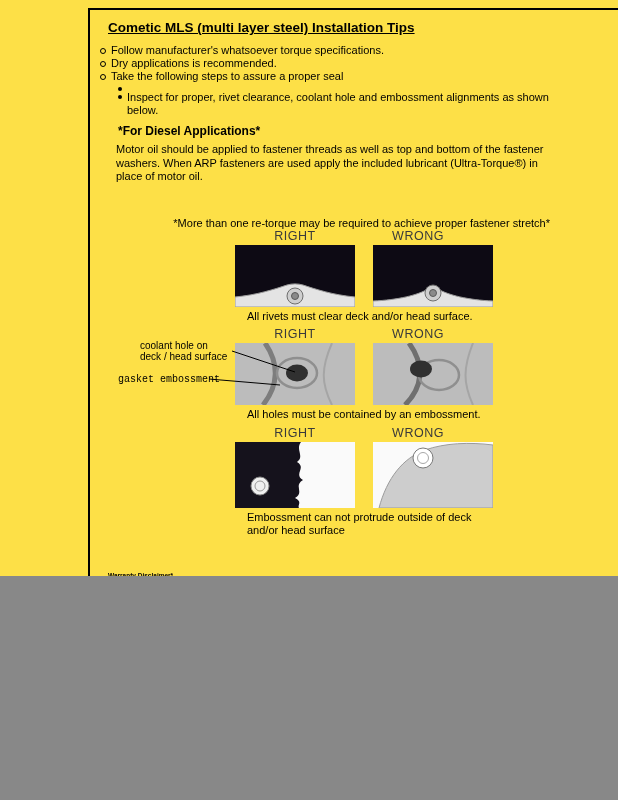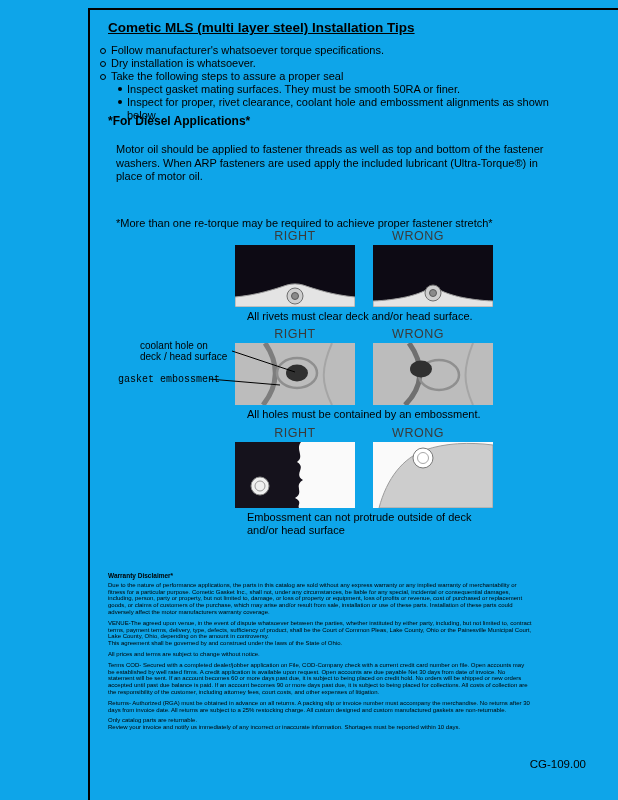--- a/index.html
+++ b/index.html
@@ -1,34 +1,34 @@
 <!DOCTYPE html>
 <html><head>
 <meta charset="utf-8">
 <style>
   html,body{margin:0;padding:0;background:#888;}
-  .page{position:relative;width:618px;height:800px;background:#0ea5e9;
+  .page{position:relative;width:618px;height:576px;background:#fde047;
         font-family:"Liberation Sans",sans-serif;color:#000;overflow:hidden;margin:0 auto;}
   .border-top{position:absolute;left:88px;top:8px;width:530px;height:2px;background:#000;}
   .border-left{position:absolute;left:88px;top:8px;width:2px;height:792px;background:#000;}
 
   .title{position:absolute;left:108px;top:20px;margin:0;font-size:13.5px;font-weight:bold;
          text-decoration:underline;}
 
   .tips{position:absolute;left:100px;top:44px;width:480px;font-size:11px;line-height:13px;}
   .b-line{display:flex;align-items:flex-start;}
   .o-bullet{flex:0 0 auto;width:4px;height:4px;border:1px solid #000;border-radius:50%;margin:4px 5px 0 0;}
   .f-bullet{flex:0 0 auto;width:4px;height:4px;background:#000;border-radius:50%;margin:4px 5px 0 2px;}
   .sub{margin-left:16px;}
 
-  .diesel-h{position:absolute;left:108px;top:114px;margin:0;font-size:12px;font-weight:bold;}
+  .diesel-h{position:absolute;left:108px;top:114px;margin:10px;font-size:12px;font-weight:bold;}
   .para{position:absolute;left:108px;width:434px;margin:8px;font-size:11px;line-height:13.5px;}
   .p1{top:135px;}
   .p2{top:169px;}
-  .p3{top:209px;}
+  .p3{top:209px;text-align:right;}
 
   .dg-row{position:absolute;left:235px;width:262px;}
   .r1{top:229px;}
   .r2{top:327px;}
   .r3{top:426px;}
   .dg-labels{display:flex;gap:3px;}
   .dg-labels span{width:120px;text-align:center;font-size:12.5px;color:#3a3a3a;letter-spacing:.5px;}
   .dg-imgs{display:flex;gap:18px;margin-top:2px;}
   .dg-imgs svg{display:block;}
   .dg-caption{margin-top:3px;font-size:11px;line-height:13px;width:252px;margin-left:12px;}
@@ -53,29 +53,28 @@
 
   <h1 class="title">Cometic MLS (multi layer steel) Installation Tips</h1>
 
   <div class="tips">
     <div class="b-line">
       <span class="o-bullet"></span>
       <span>Follow manufacturer's whatsoever torque specifications.</span>
     </div>
     <div class="b-line">
       <span class="o-bullet"></span>
-      <span>Dry installation is whatsoever.</span>
+      <span>Dry applications is recommended.</span>
     </div>
     <div class="b-line">
       <span class="o-bullet"></span>
       <span>Take the following steps to assure a proper seal</span>
     </div>
     <div class="b-line sub">
       <span class="f-bullet"></span>
-      <span>Inspect gasket mating surfaces.  They must be smooth 50RA or finer.</span>
     </div>
     <div class="b-line sub">
       <span class="f-bullet"></span>
       <span>Inspect for proper, rivet clearance, coolant hole and embossment alignments as shown below.</span>
     </div>
   </div>
 
   <h2 class="diesel-h">*For Diesel Applications*</h2>
   <p class="para p1">Motor oil should be applied to fastener threads as well as top and bottom of the fastener washers. When ARP fasteners are used apply the included lubricant (Ultra-Torque®) in place of motor oil.</p>
   <p class="para p3">*More than one re-torque may be required to achieve proper fastener stretch*</p>

